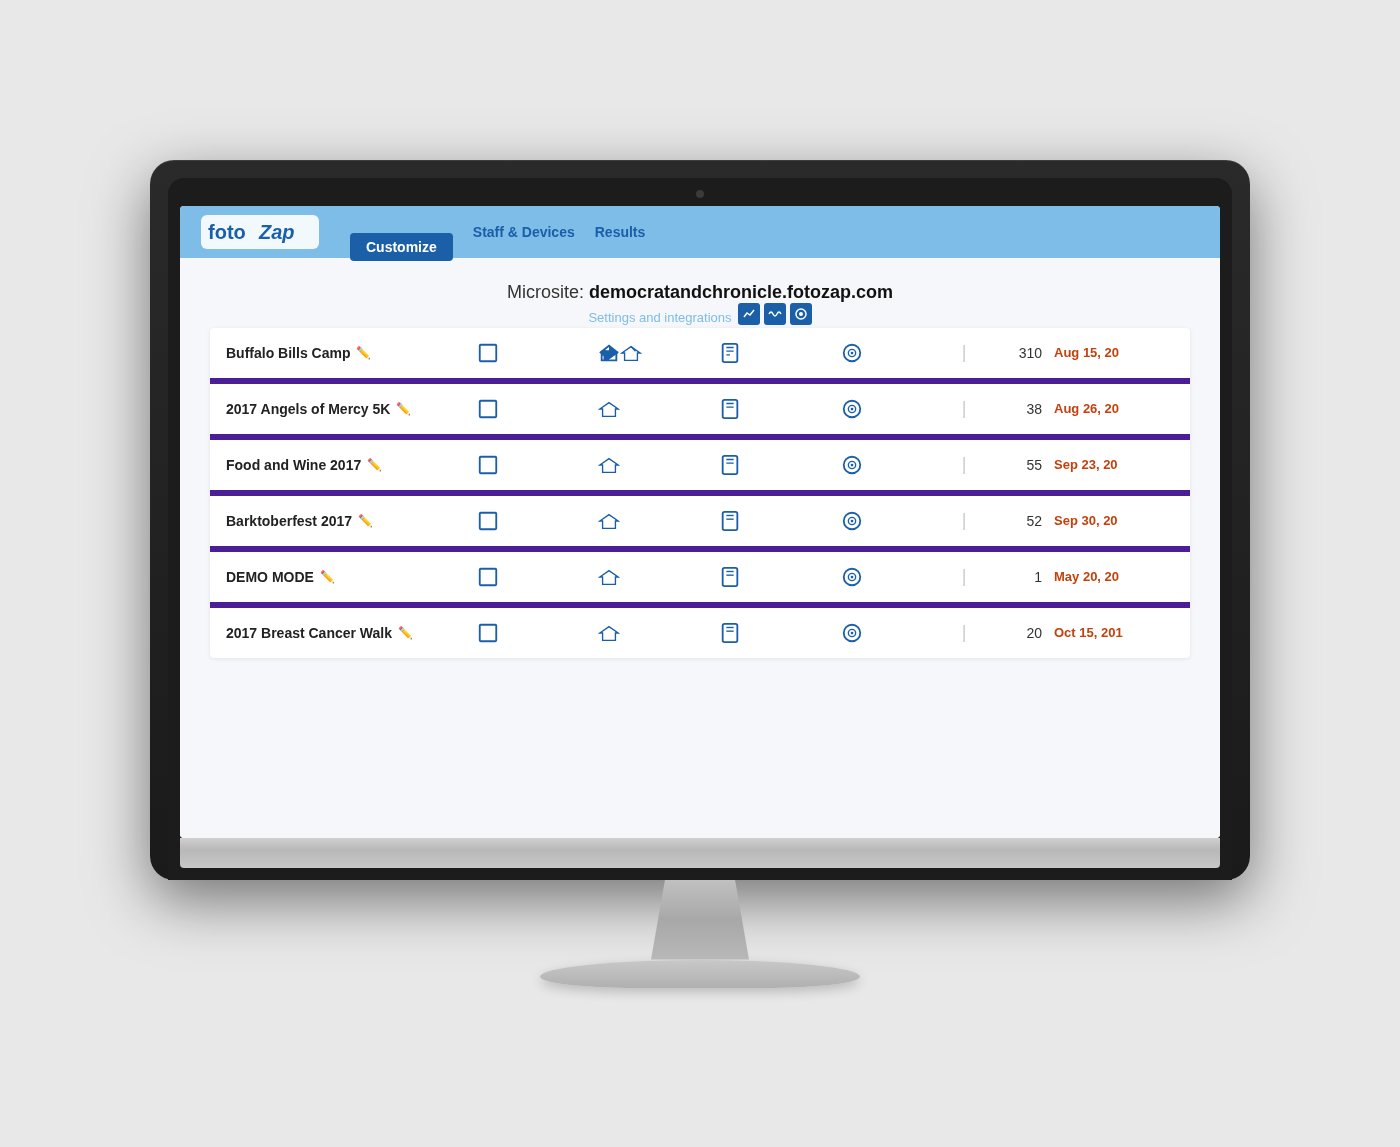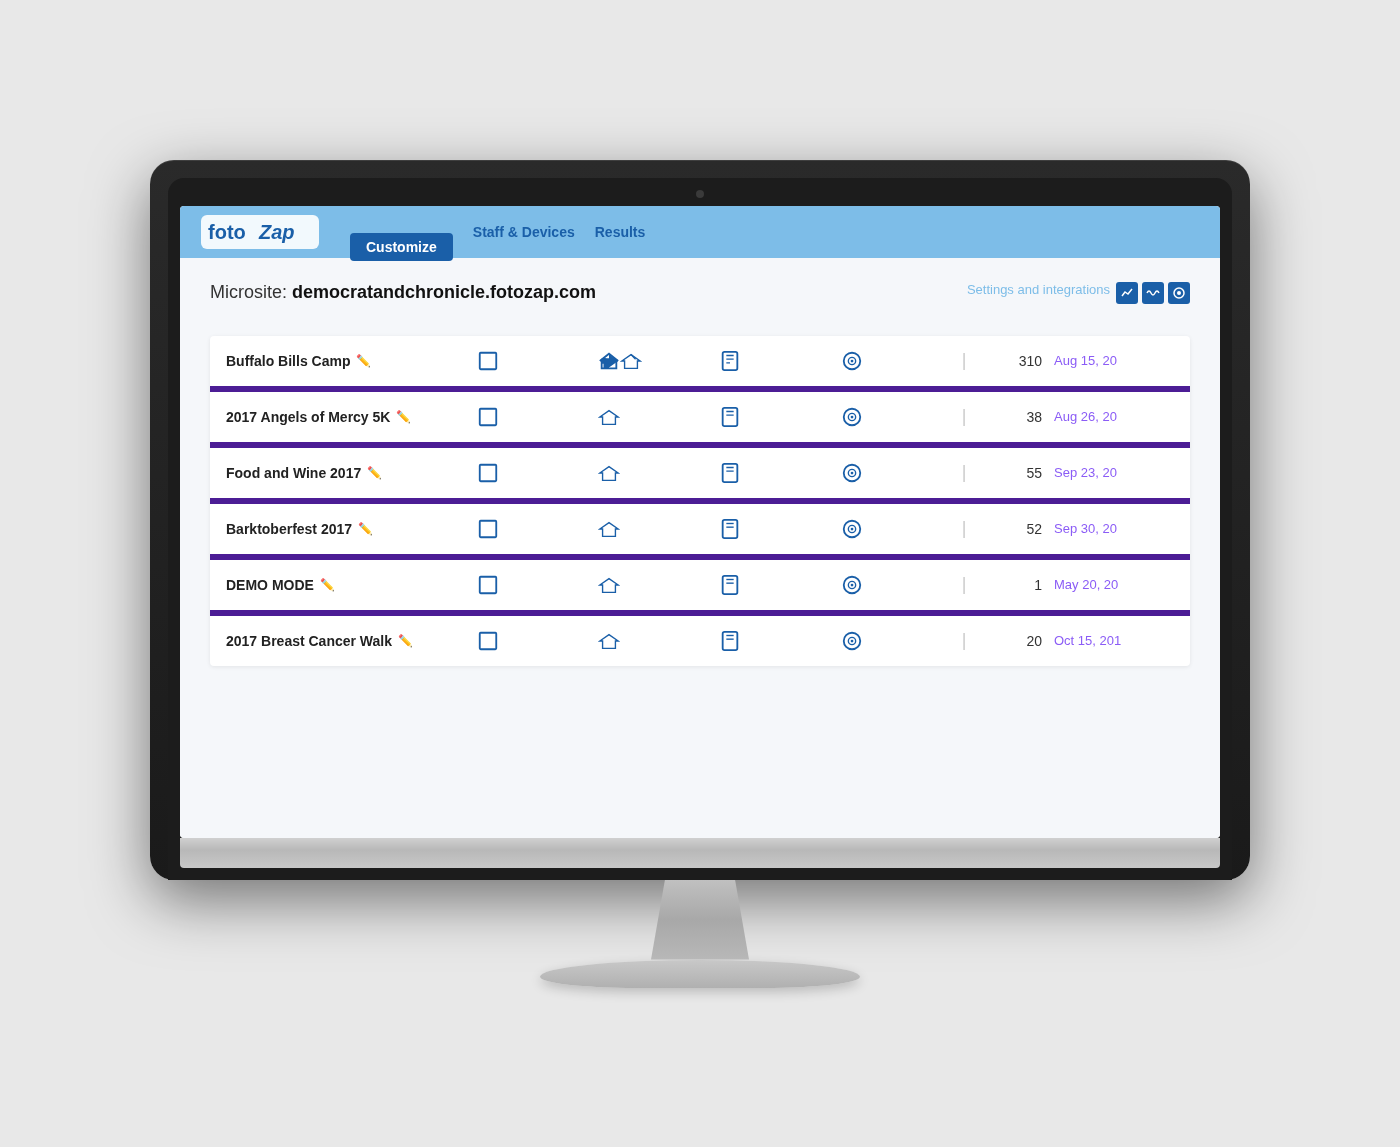--- a/index.html
+++ b/index.html
@@ -111,38 +111,39 @@
     .app-content {
       background: #f5f7fa;
       padding: 24px 30px;
       min-height: 580px;
     }
 
     .microsite-header {
       display: flex;
       justify-content: space-between;
       align-items: center;
-      margin-bottom: 32px;
+      margin-bottom: 3px;
+      flex-direction: column;
     }
 
     .microsite-title {
       font-size: 18px;
       color: #333;
     }
 
     .microsite-title strong {
       font-weight: 700;
       color: #111;
     }
 
     .settings-link {
       color: #7dbde8;
       font-size: 13px;
       display: flex;
-      align-items: flex-start;
+      align-items: flex-end;
       gap: 6px;
     }
 
     .settings-icons {
       display: flex;
       gap: 4px;
     }
 
     .settings-icon-box {
       width: 22px;
@@ -216,21 +217,22 @@
 
     .media-count {
       font-size: 14px;
       color: #333;
       text-align: right;
       padding-right: 12px;
     }
 
     .date-cell {
       font-size: 13px;
-      color: #8b5cf6;
+      color: #c2410c;
+      font-weight: bold;
     }
 
     
     .svg-icon { width: 22px; height: 22px; fill: none; stroke: #1a5fa8; stroke-width: 2; }
     .svg-icon-filled { width: 22px; height: 22px; fill: #1a5fa8; }
   </style>
 </head>
 <body>
 
 <div class="monitor-wrapper">

